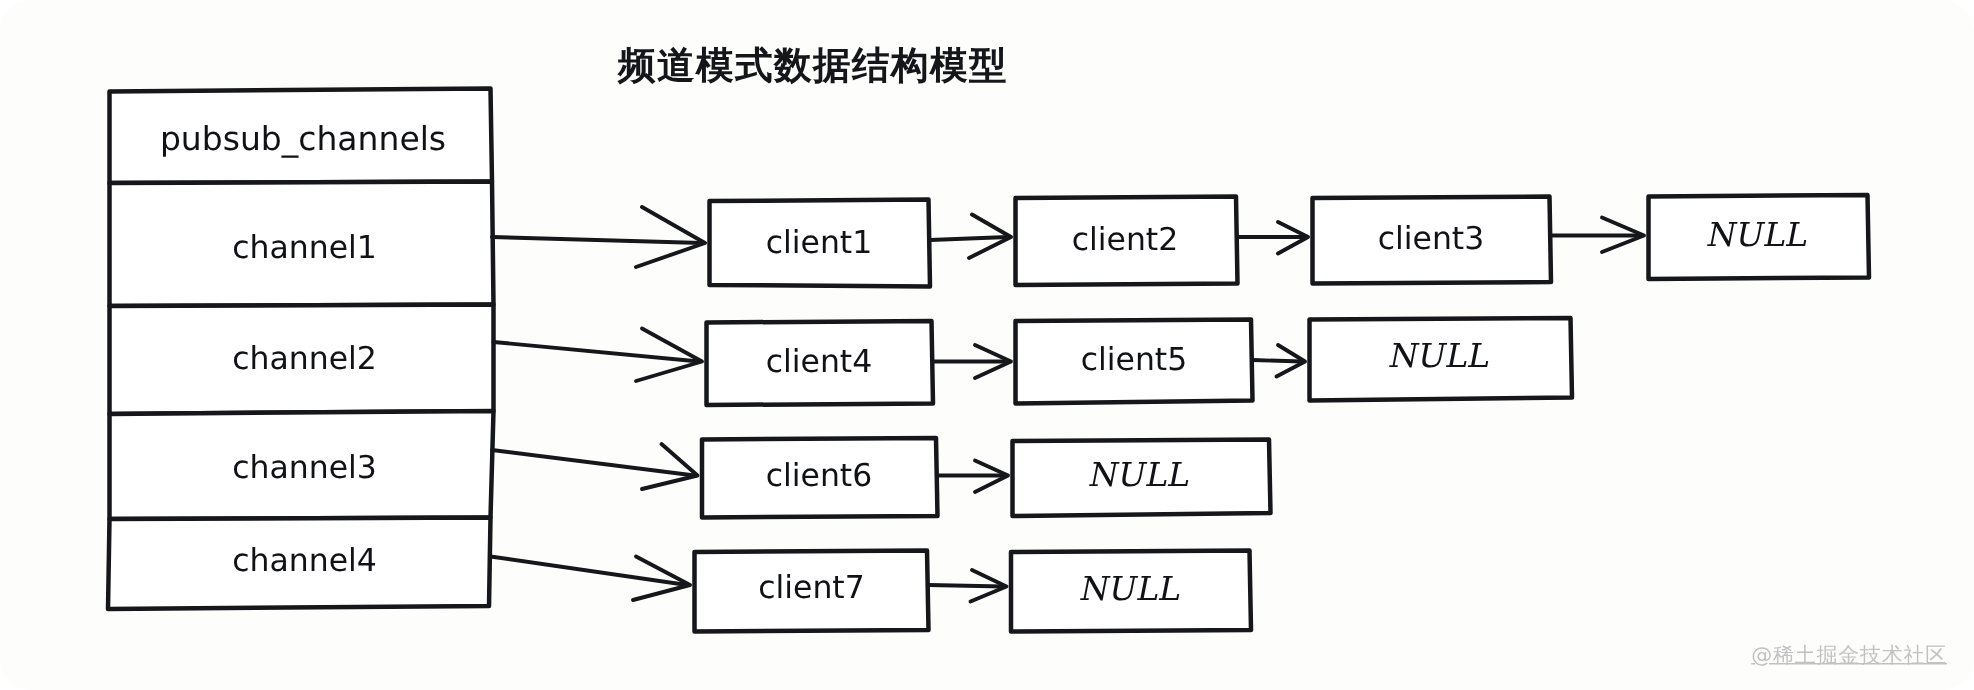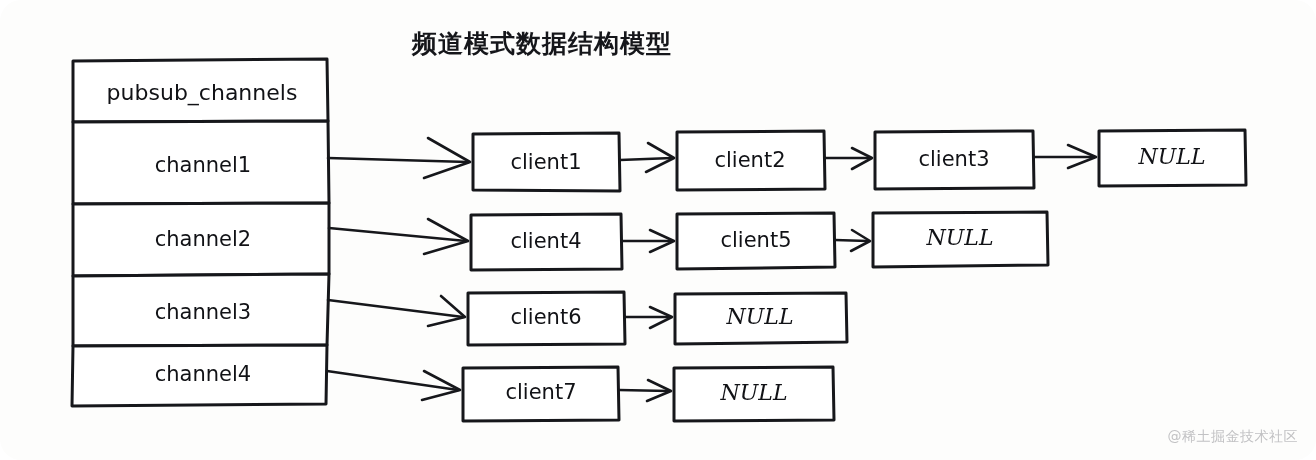--- a/index.html
+++ b/index.html
@@ -73,20 +73,21 @@
   }
   .watermark {
     position: absolute;
     right: 18px;
     bottom: 14px;
     font-family: "DejaVu Sans", sans-serif;
     font-size: 14px;
     color: #c2c2c4;
     letter-spacing: 0.5px;
     user-select: none;
+    text-decoration: underline;
   }
 </style>
 </head>
 <body>
 
 <div id="canvas">
 
   <svg id="diagram-svg" viewBox="0 0 1316 460" xmlns="http://www.w3.org/2000/svg">
 
     <text class="title-text" x="412" y="52">频道模式数据结构模型</text>

